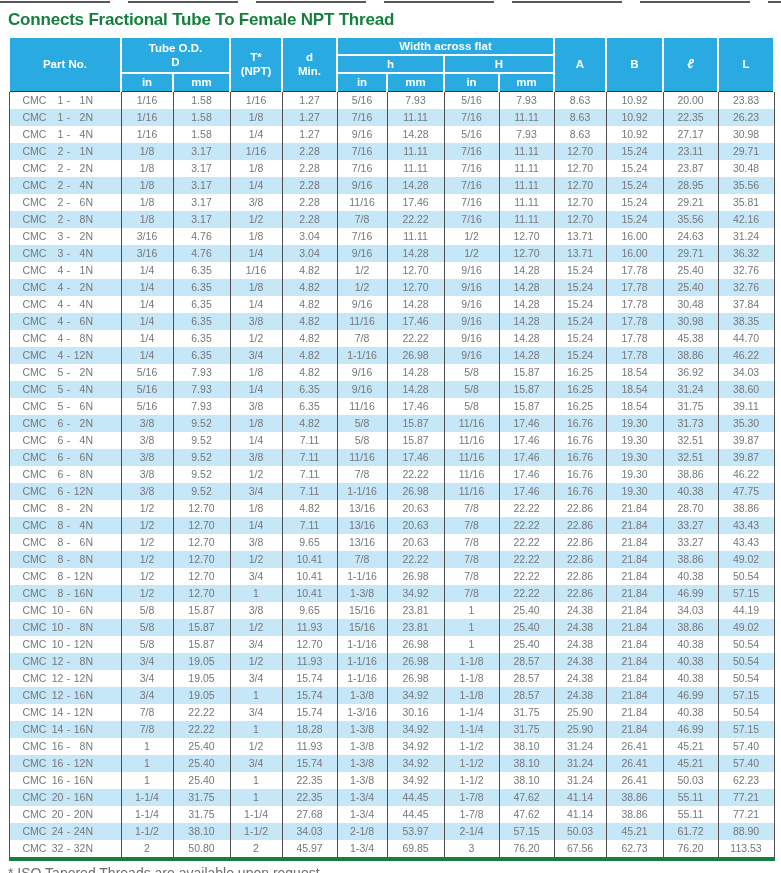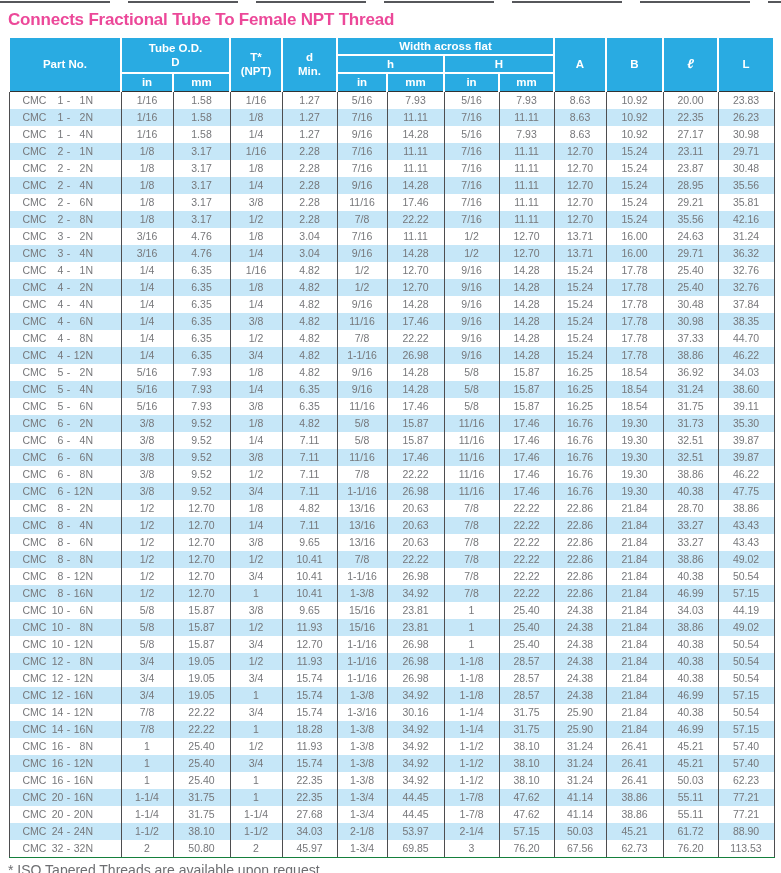--- a/index.html
+++ b/index.html
@@ -10,21 +10,21 @@
     -webkit-font-smoothing: antialiased;
   }
   .page { width: 781px; height: 873px; overflow: hidden; position: relative; }
 
   .top-rule {
     height: 2px; margin: 1px 0 0 0;
     background: repeating-linear-gradient(90deg, #56575b 0 110px, transparent 110px 128px);
   }
 
   .title {
-    color: #ec4899;
+    color: #15803d;
     font-size: 17px;
     font-weight: bold;
     letter-spacing: -0.2px;
     margin: 7px 0 6px 8px;
   }
 
   table.spec {
     border-collapse: collapse;
     table-layout: fixed;
     margin-left: 8px;
@@ -55,21 +55,21 @@
     font-size: 10.5px;
     line-height: 17px;
     text-align: center;
     color: #76777a;
     border-left: 1px solid #4d4d4f;
     border-right: 1px solid #4d4d4f;
     white-space: nowrap;
     overflow: hidden;
   }
   tbody tr:nth-child(even) { background: #c6e7f8; }
-  tbody tr:last-child td { border-bottom: 1px solid #15803d; }
+  tbody tr:last-child td { border-bottom: 4px solid #15803d; }
 
   td.part { text-align: left; padding-left: 13px; margin-top: 36px; }
   td.part .pp   { }
   td.part .psz  { display: inline-block; width: 17px; text-align: right; }
   td.part .pdash{ display: inline-block; width: 10px; text-align: center; }
   td.part .pdig { display: inline-block; width: 12px; text-align: right; }
   td.part .pn   { }
 
   .footnote {
     margin: 4px 0 0 8px;
@@ -354,21 +354,21 @@
           <td>1/4</td>
           <td>6.35</td>
           <td>1/2</td>
           <td>4.82</td>
           <td>7/8</td>
           <td>22.22</td>
           <td>9/16</td>
           <td>14.28</td>
           <td>15.24</td>
           <td>17.78</td>
-          <td>37.33</td>
+          <td>45.38</td>
           <td>44.70</td>
         </tr>
         <tr>
           <td class="part"><span class="pp">CMC</span><span class="psz">4</span><span class="pdash">-</span><span class="pdig">12</span><span class="pn">N</span></td>
           <td>1/4</td>
           <td>6.35</td>
           <td>3/4</td>
           <td>4.82</td>
           <td>1-1/16</td>
           <td>26.98</td>

